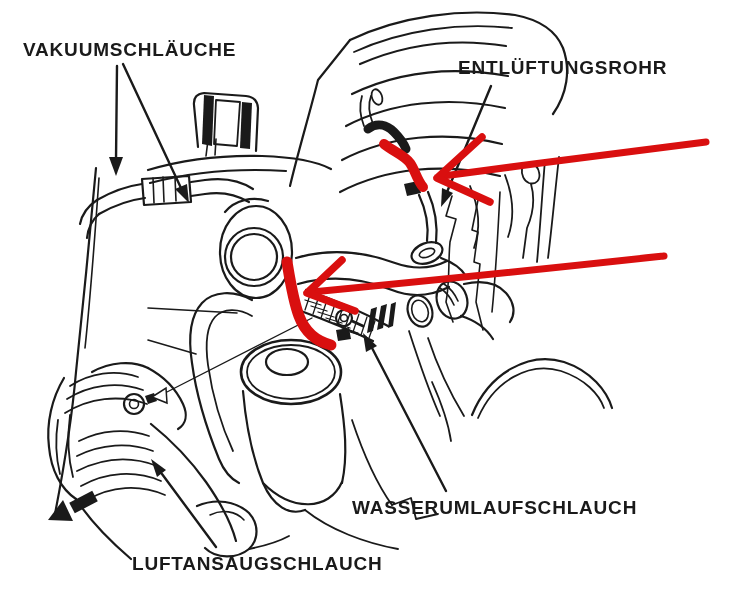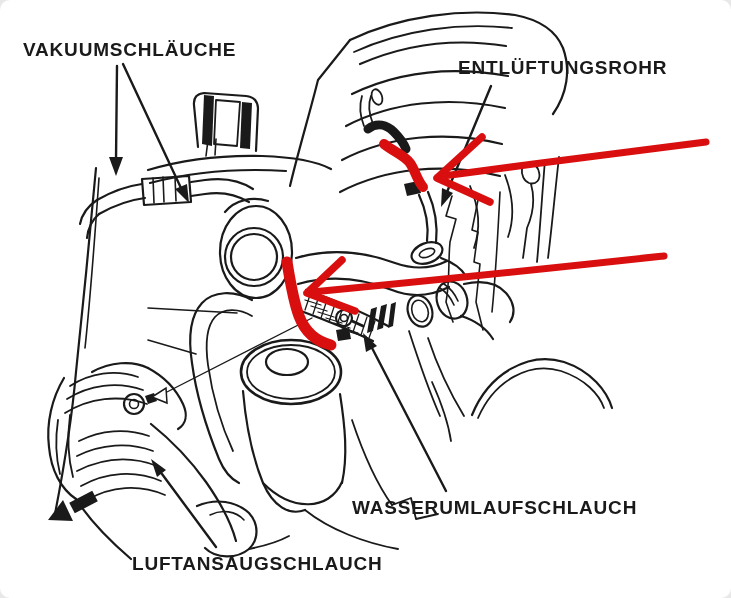--- a/index.html
+++ b/index.html
@@ -1,16 +1,16 @@
 <!DOCTYPE html>
 <html><head>
 <meta charset="utf-8">
 <style>
   html,body{margin:0;padding:0;background:#e8e8e8;}
-  .stage{position:relative;width:731px;height:598px;margin:0 auto;overflow:hidden;border-radius:10px;}
+  .stage{position:relative;width:731px;height:598px;margin:0 auto;overflow:hidden;}
   .stage svg{display:block;}
   text.diagram-label{
     font-family:"Liberation Sans", sans-serif;
     font-weight:bold;
     font-size:19px;
     letter-spacing:0.8px;
   }
 </style>
 </head>
 <body>

